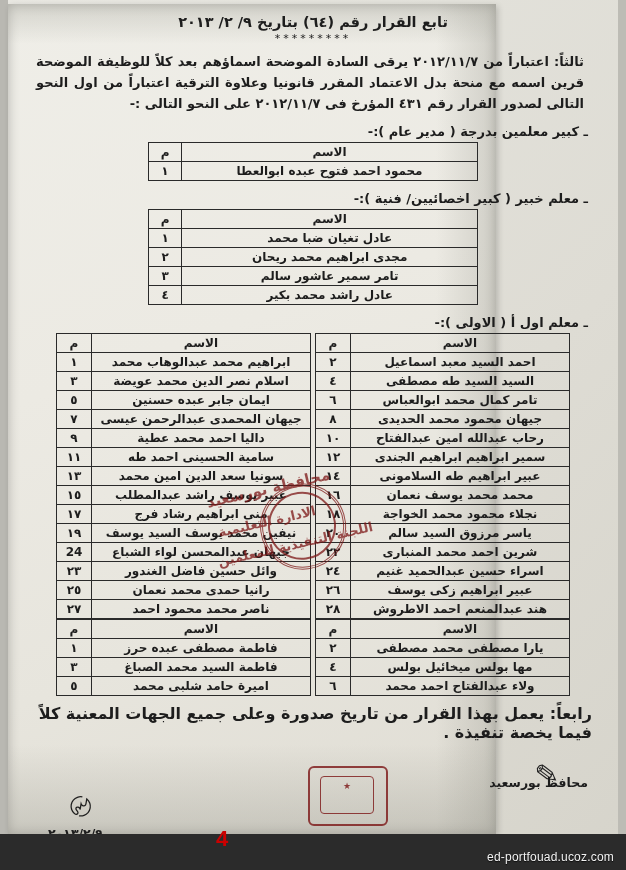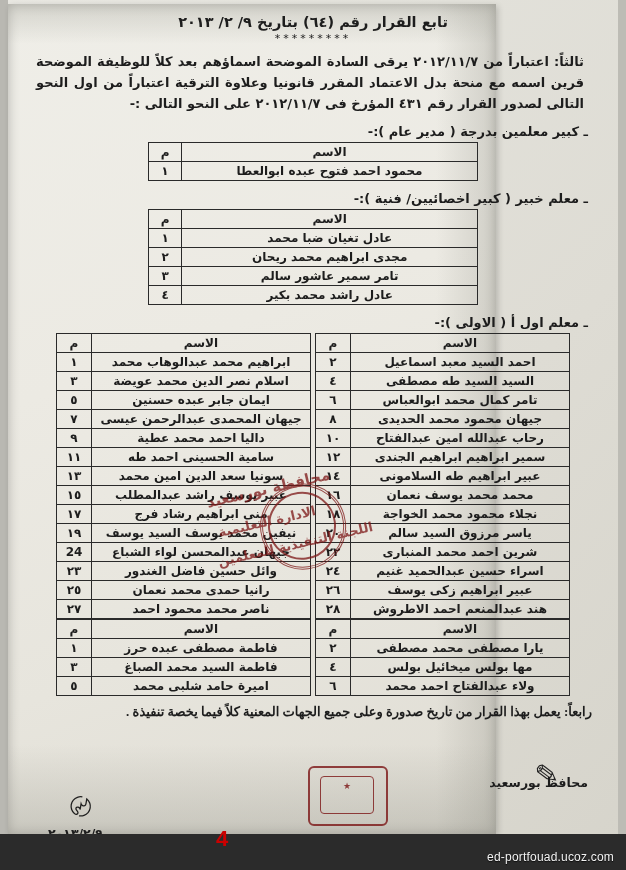--- a/index.html
+++ b/index.html
@@ -65,24 +65,23 @@
   table.t th{font-weight:bold;}
   .c-num{width:26px;}
   .c-name{width:210px;}
   .single{width:330px;}
   .single .c-name{width:300px;}
   .two-wrap{display:flex;justify-content:center;gap:0px;}
   .two-wrap table{margin:0 2px;}
 
   .footer-note{
     margin:8px 26px 0 26px;
-    font-size:13px;
+    font-size:16px;
     font-weight:bold;
     text-align:right;
-    font-family:Liberation Serif, serif;
   }
 
   
   .seal{
     position:absolute;
     left:208px;top:466px;
     width:168px;height:112px;
     transform:rotate(-7deg);
     color:#7c1616;
     opacity:.75;

